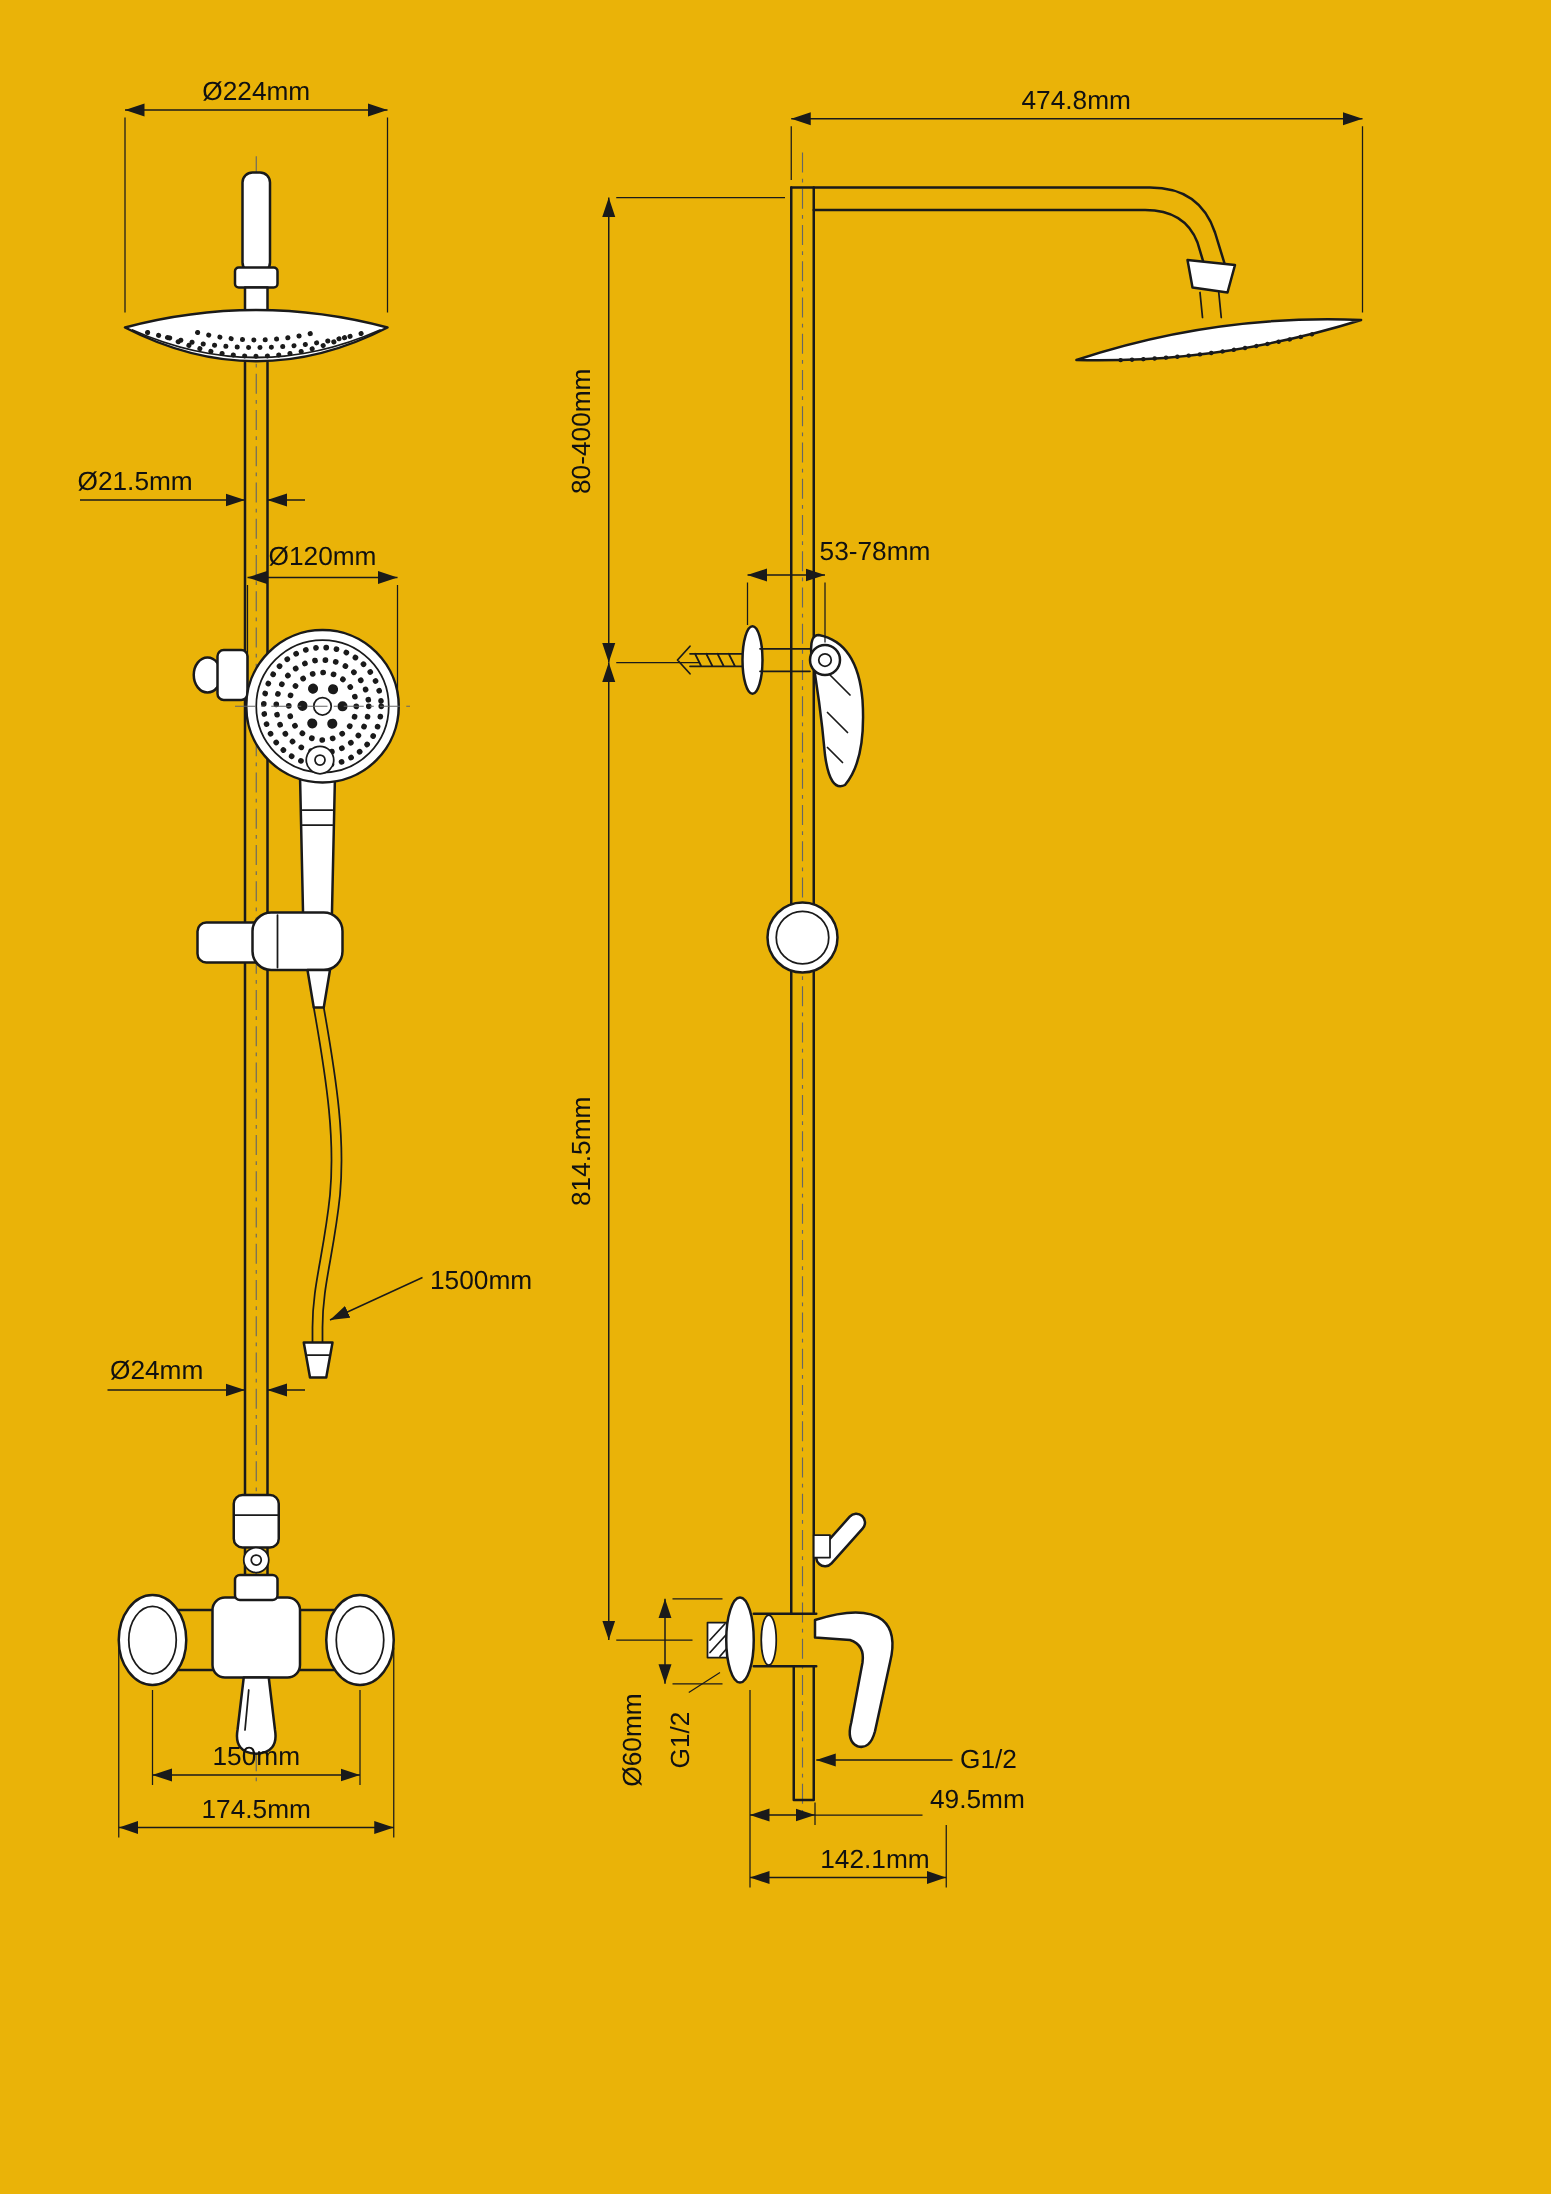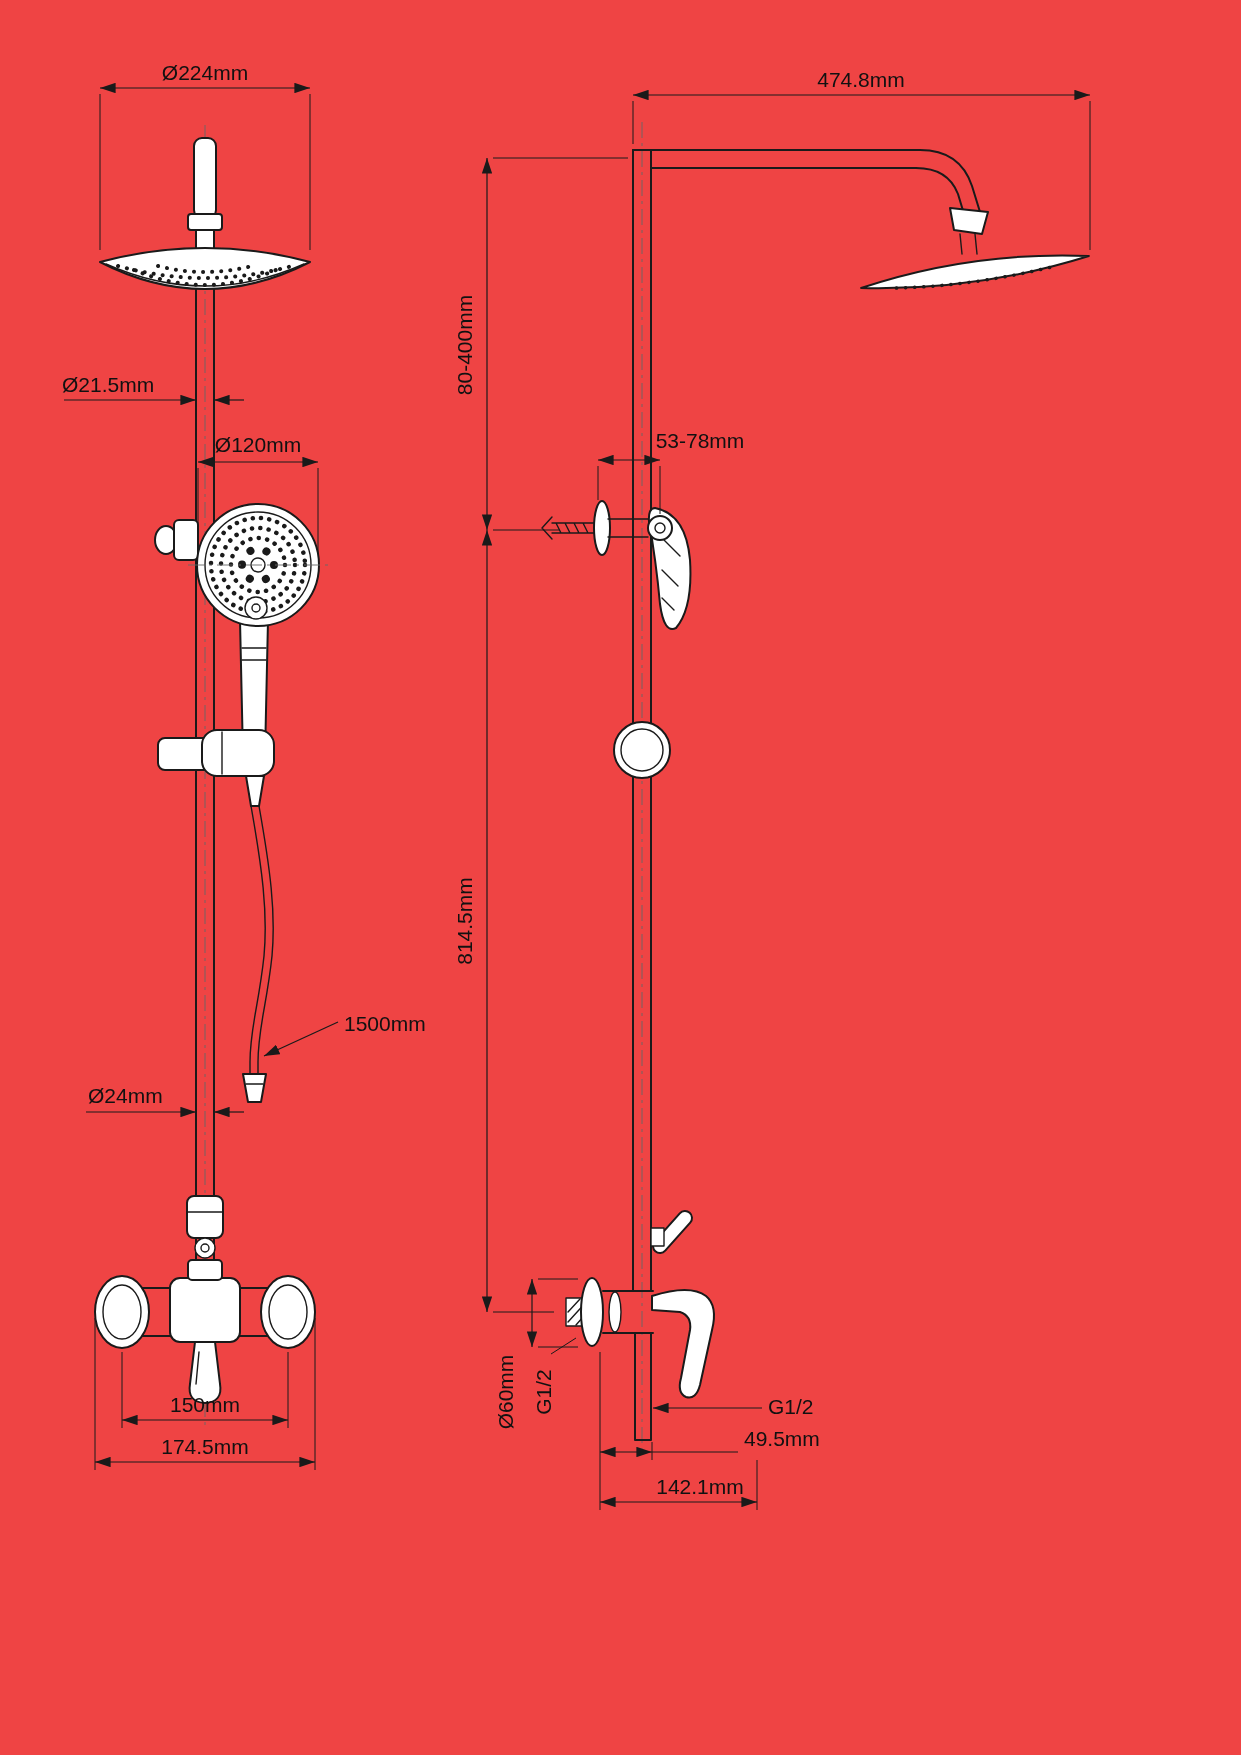--- a/index.html
+++ b/index.html
@@ -1,16 +1,16 @@
 <!DOCTYPE html>
 <html><head>
 <meta charset="utf-8">
 <style>
   html,body{margin:0;padding:0;background:#ffffff;}
-  .stage{width:1241px;height:1755px;background:#ef4444;position:relative;overflow:hidden;}
+  .stage{width:1241px;height:1755px;background:#eab308;position:relative;overflow:hidden;}
   svg{display:block;}
   .ln  {fill:none;stroke:#1a1a1a;stroke-width:2;stroke-linecap:round;stroke-linejoin:round;}
   .lnf {fill:#ffffff;stroke:#1a1a1a;stroke-width:2;stroke-linejoin:round;}
   .thin{stroke-width:1.4;}
   .dim {stroke:#1a1a1a;stroke-width:1.2;fill:none;}
   .ext {stroke:#1a1a1a;stroke-width:1;fill:none;}
   .cl  {stroke:#666;stroke-width:0.9;stroke-dasharray:16 5 3 5;fill:none;}
   .dots{fill:none;stroke:#1a1a1a;stroke-linecap:round;}
   .txt {font-family:"Liberation Sans",sans-serif;font-size:21px;fill:#111;}
 </style>

